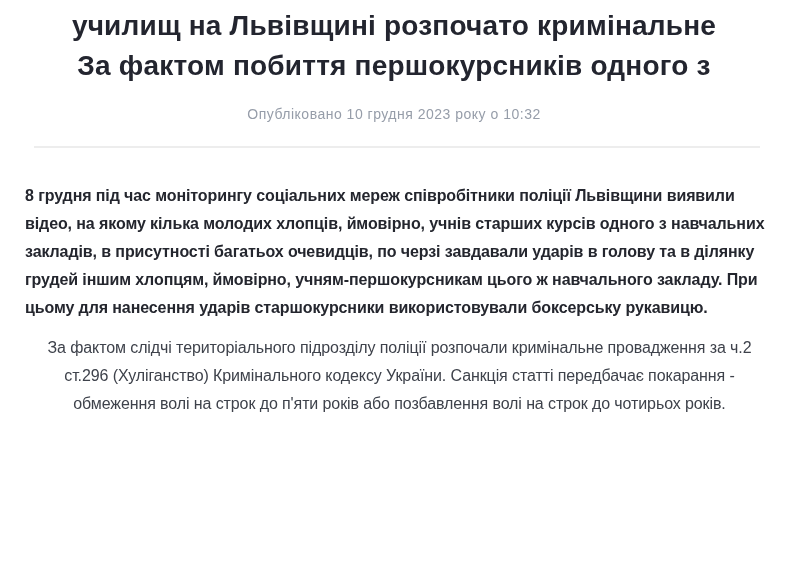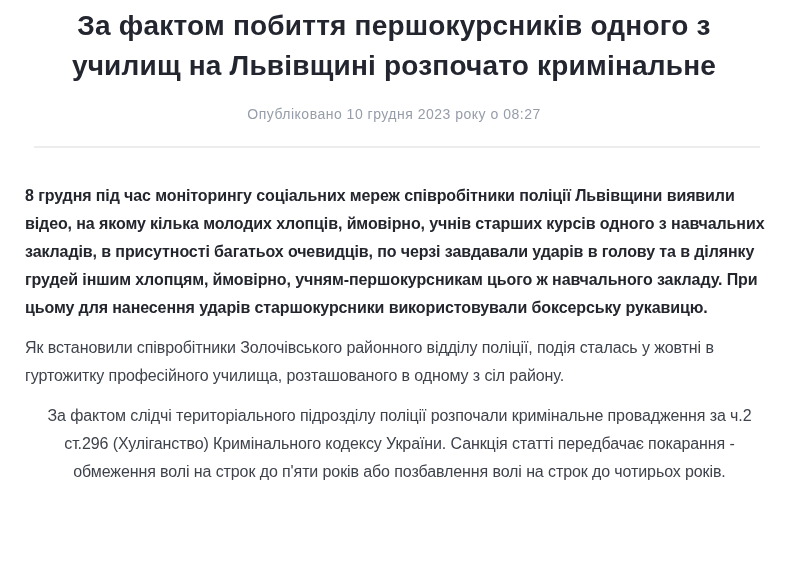--- a/index.html
+++ b/index.html
@@ -59,27 +59,26 @@
   .content p:last-child {
     margin-bottom: 0;
     text-align: center;
   }
 </style>
 </head>
 <body>
 
 <article class="article">
   <h1 class="title">
+    <span class="title-line">училищ на Львівщині розпочато кримінальне</span>
     <span class="title-line">За фактом побиття першокурсників одного з</span>
-    <span class="title-line">училищ на Львівщині розпочато кримінальне</span>
   </h1>
 
-  <div class="pub-date">Опубліковано 10 грудня 2023 року о 08:27</div>
+  <div class="pub-date">Опубліковано 10 грудня 2023 року о 10:32</div>
 
   <hr class="divider">
 
   <section class="content">
     <p class="lead">8 грудня під час моніторингу соціальних мереж співробітники поліції Львівщини виявили відео, на якому кілька молодих хлопців, ймовірно, учнів старших курсів одного з навчальних закладів, в присутності багатьох очевидців, по черзі завдавали ударів в голову та в ділянку грудей іншим хлопцям, ймовірно, учням-першокурсникам цього ж навчального закладу. При цьому для нанесення ударів старшокурсники використовували боксерську рукавицю.</p>
-    <p>Як встановили співробітники Золочівського районного відділу поліції, подія сталась у жовтні в гуртожитку професійного училища, розташованого в одному з сіл району.</p>
     <p>За фактом слідчі територіального підрозділу поліції розпочали кримінальне провадження за ч.2 ст.296 (Хуліганство) Кримінального кодексу України. Санкція статті передбачає покарання - обмеження волі на строк до п'яти років або позбавлення волі на строк до чотирьох років.</p>
 
   </section>
 </article>
 
 </body></html>

